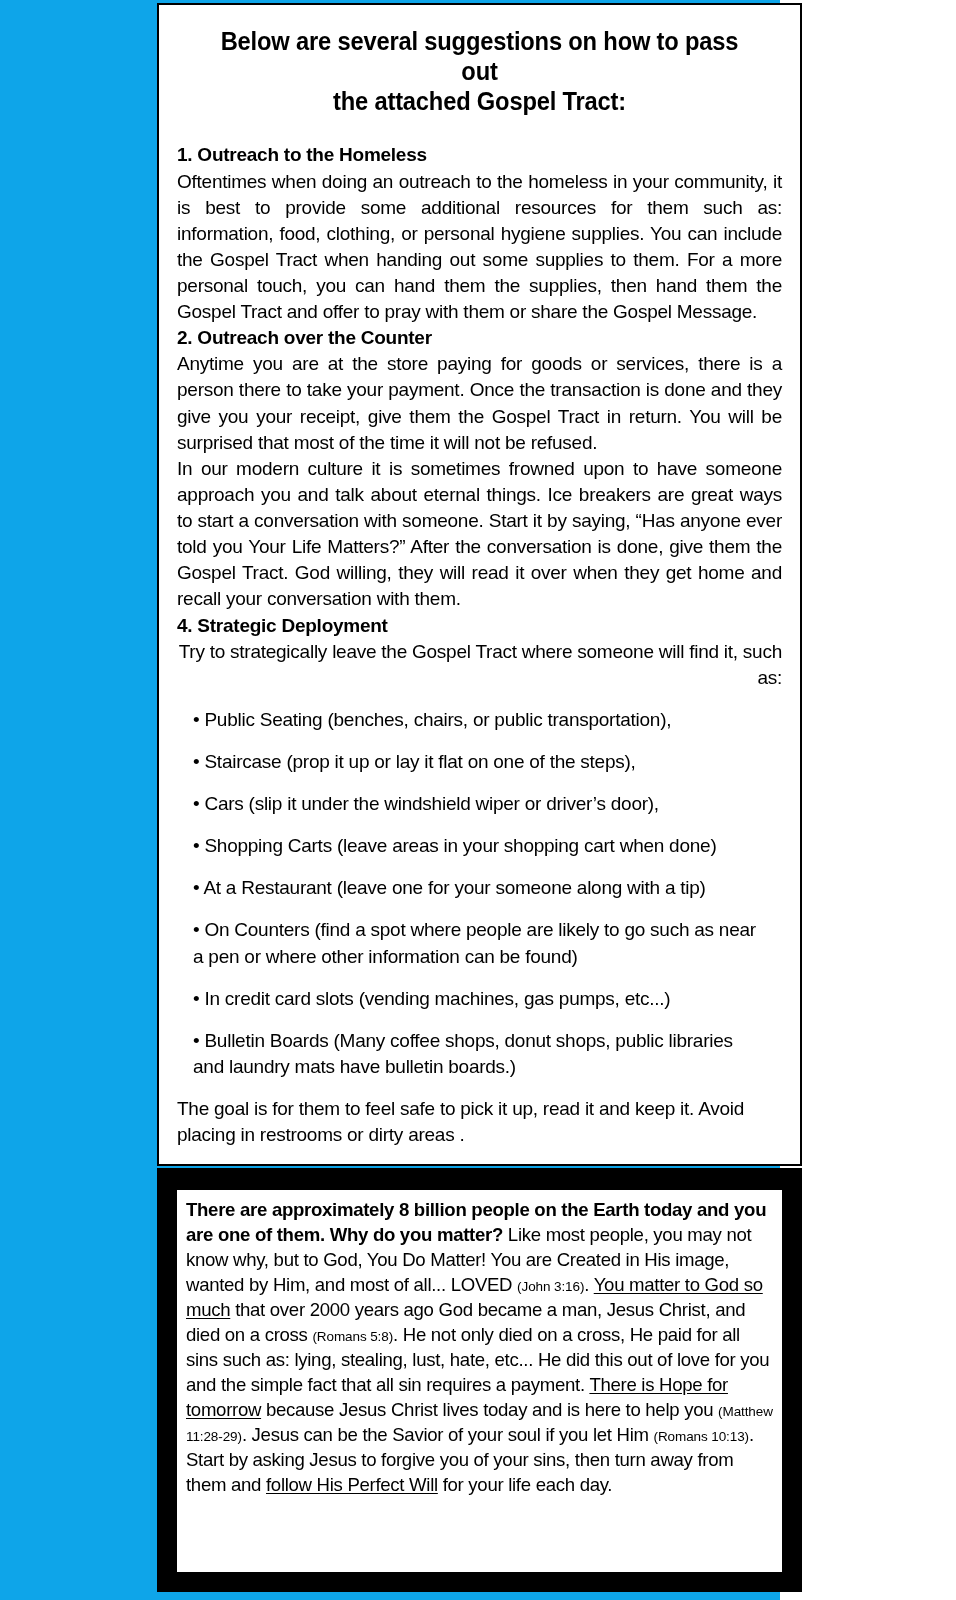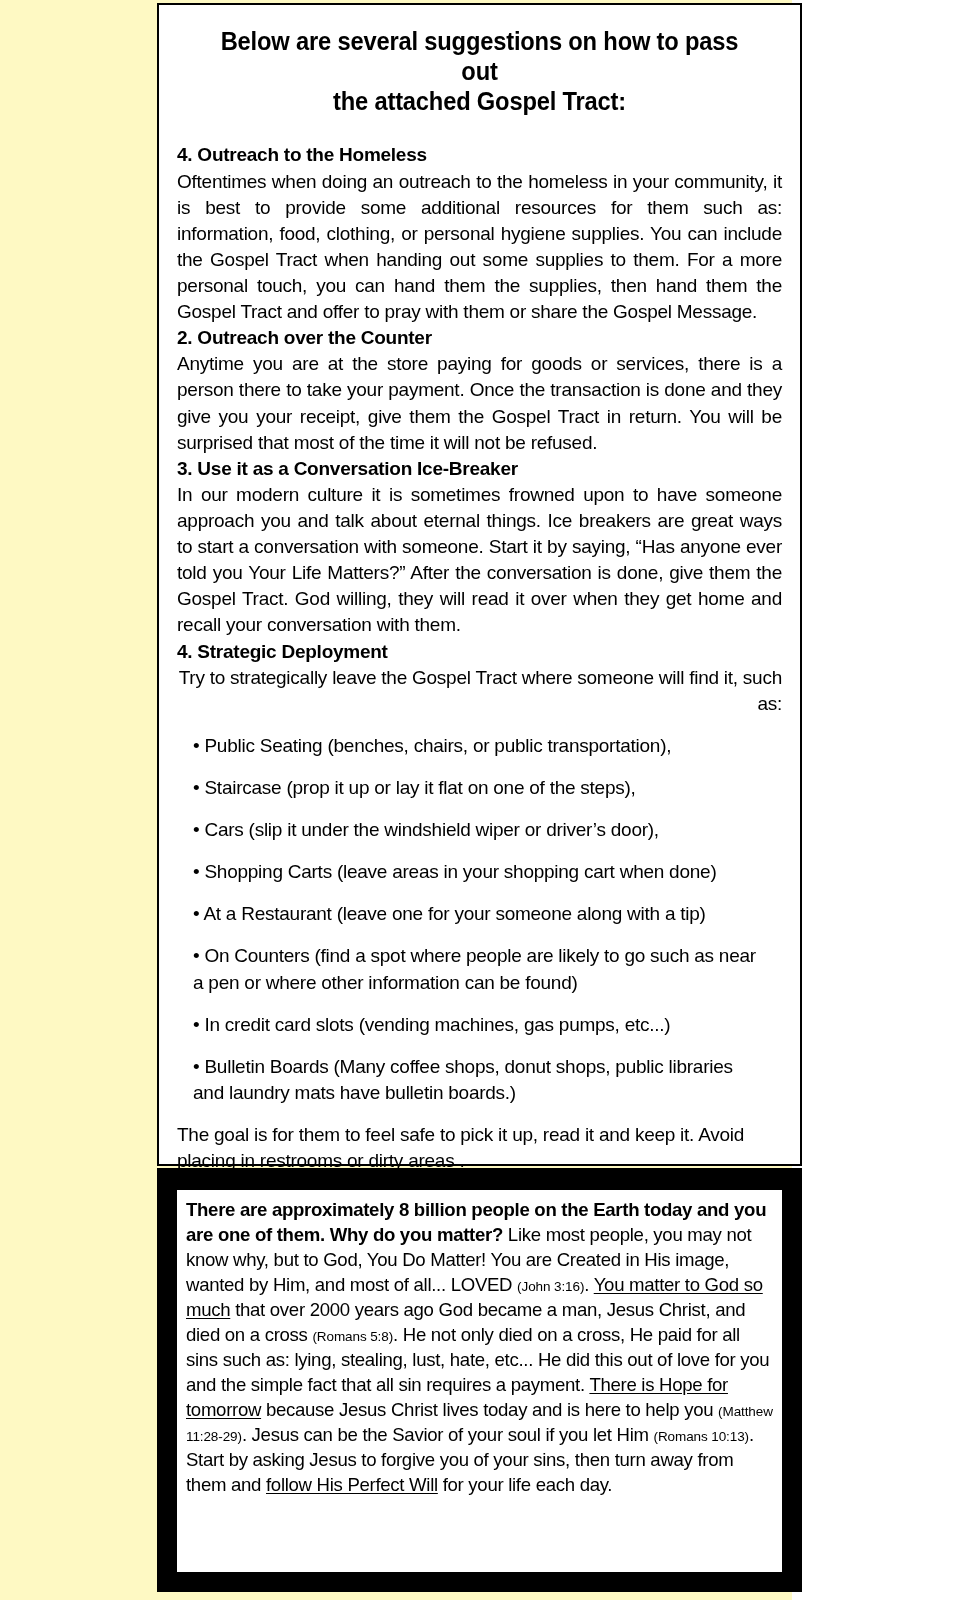--- a/index.html
+++ b/index.html
@@ -12,22 +12,21 @@
     height: 1600px;
     font-family: "Liberation Sans", sans-serif;
     color: #000000;
     overflow: hidden;
   }
 
   #page {
     position: relative;
     width: 780px;
     height: 1600px;
-    background: #fef9c3;
-    padding-left: 12px;
+    background: #0ea5e9;
   }
 
   
   #instructions-panel {
     position: absolute;
     left: 157px;
     top: 3px;
     width: 645px;
     height: 1163px;
     box-sizing: border-box;
@@ -136,27 +135,26 @@
 <body>
 
 <div id="page">
 
   <div id="instructions-panel">
     <div class="panel-inner">
 
       <div id="main-heading">Below are several suggestions on how to pass out
 the attached Gospel Tract:</div>
 
-      <div class="section-title" id="section-1-title">4. Outreach to the Homeless</div>
+      <div class="section-title" id="section-1-title">1. Outreach to the Homeless</div>
       <div class="body-par">Oftentimes when doing an outreach to the homeless in your community, it is best to provide some additional resources for them such as: information, food, clothing, or personal hygiene supplies. You can include the Gospel Tract when handing out some supplies to them. For a more personal touch, you can hand them the supplies, then hand them the Gospel Tract and offer to pray with them or share the Gospel Message.</div>
 
       <div class="section-title">2. Outreach over the Counter</div>
       <div class="body-par">Anytime you are at the store paying for goods or services, there is a person there to take your payment. Once the transaction is done and they give you your receipt, give them the Gospel Tract in return. You will be surprised that most of the time it will not be refused.</div>
 
-      <div class="section-title">3. Use it as a Conversation Ice-Breaker</div>
       <div class="body-par">In our modern culture it is sometimes frowned upon to have someone approach you and talk about eternal things. Ice breakers are great ways to start a conversation with someone. Start it by saying, “Has anyone ever told you Your Life Matters?” After the conversation is done, give them the Gospel Tract. God willing, they will read it over when they get home and recall your conversation with them.</div>
 
       <div class="section-title">4. Strategic Deployment</div>
       <div class="body-par nojust">Try to strategically leave the Gospel Tract where someone will find it, such as:</div>
 
       <div>
         <div class="bullet-line">• Public Seating (benches, chairs, or public transportation),</div>
         <div class="bullet-line">• Staircase (prop it up or lay it flat on one of the steps),</div>
         <div class="bullet-line">• Cars (slip it under the windshield wiper or driver’s door),</div>
         <div class="bullet-line">• Shopping Carts (leave areas in your shopping cart when done)</div>

